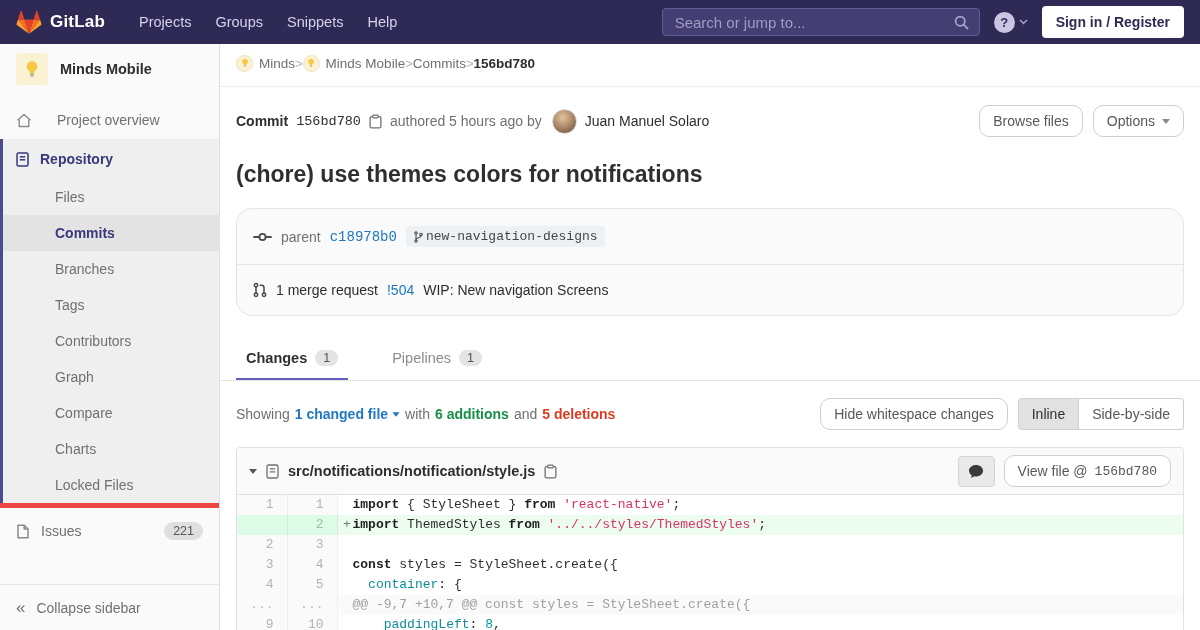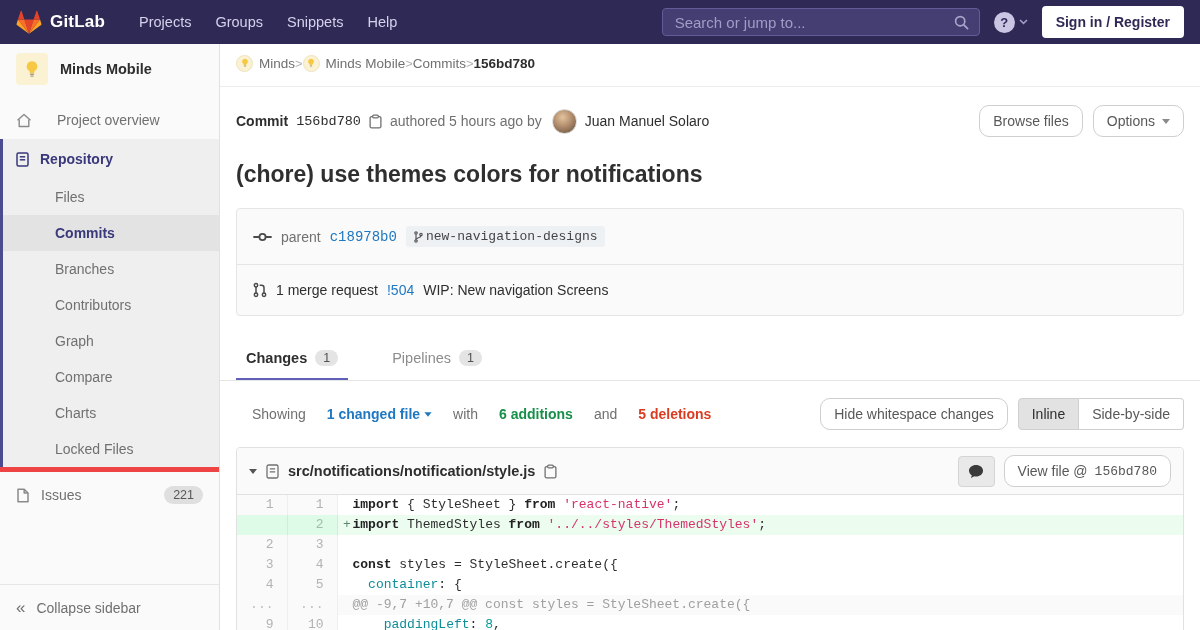--- a/index.html
+++ b/index.html
@@ -67,36 +67,36 @@
     background:radial-gradient(circle at 42% 32%, #e4c49e 0%, #b08c6c 45%, #5f4a38 100%);
     border:1px solid #d8d8d8; }
   .author-name { font-weight:400; }
   .hdr-actions { margin-left:auto; display:flex; gap:10px; }
   .btn { background:#fff; border:1px solid #cfcfcf; border-radius:10px; color:#585858;
     font-size:14px; padding:7px 13px; font-family:inherit; cursor:pointer;
     display:inline-flex; align-items:center; gap:7px; }
   .btn .mono { font-size:13px; }
   .commit-title { font-size:23px; font-weight:700; color:#2f2f2f; margin:24px 16px 20px; }
 
-  .commit-well { margin:0 16px; border:1px solid #e5e5e5; border-radius:4px; background:#fafafa; font-size:14px; }
+  .commit-well { margin:0 16px; border:1px solid #e5e5e5; border-radius:16px; background:#fafafa; font-size:14px; }
   .well-row { display:flex; align-items:center; gap:9px; padding:17px 16px; }
   .well-row + .well-row { border-top:1px solid #e5e5e5; }
   .link-blue { color:#1f78c1; cursor:pointer; }
   .branch-badge { display:inline-flex; align-items:center; gap:3px; background:#eef1f4;
     border-radius:3px; padding:3px 7px; font-size:13px; color:#444; }
 
   .tabs { display:flex; border-bottom:1px solid #e5e5e5; margin-top:22px; padding:0 16px;gap:20px; }
   .tab { display:flex; align-items:center; gap:8px; padding:12px 10px; margin-right:14px;
     font-size:14.5px; color:#8c8c8c; cursor:pointer; border-bottom:2px solid transparent; }
   .tab.active { color:#2e2e2e; font-weight:700; border-bottom-color:#6060b8; }
   .tab-badge { background:#e4e4e4; color:#525252; border-radius:10px; font-size:12.5px;
     font-weight:400; padding:1px 8px; }
 
   .diff-meta { display:flex; align-items:center; padding:17px 16px; font-size:14px; color:#707070; }
-  .diff-meta .seg { margin-right:5px; display:inline-flex; align-items:center; gap:4px;margin-left:16px; }
+  .diff-meta .seg { margin-right:5px; display:inline-flex; align-items:center; gap:4px; }
   .bold-blue { color:#1f78c1; font-weight:700; cursor:pointer; }
   .bold-green { color:#168f48; font-weight:700; }
   .bold-red { color:#db3b21; font-weight:700; }
   .meta-actions { margin-left:auto; display:flex; gap:10px; }
   .btn-group { display:inline-flex; }
   .btn-group .btn { border-radius:0; border-left-width:0; }
   .btn-group .btn:first-child { border-radius:4px 0 0 4px; border-left-width:1px; }
   .btn-group .btn:last-child { border-radius:0 4px 4px 0; }
   .btn.seg-active { background:#e2e2e2; color:#2e2e2e; }
 
@@ -204,20 +204,21 @@
             <line x1="3.8" y1="4.8" x2="9.2" y2="4.8"></line>
             <line x1="3.8" y1="7.8" x2="9.2" y2="7.8"></line>
         </svg>
       </span>
       <span>Repository</span>
     </div>
     <div id="repo-items">
         <div class="repo-sub">Files</div>
         <div class="repo-sub active">Commits</div>
         <div class="repo-sub">Branches</div>
+        <div class="repo-sub">Tags</div>
         <div class="repo-sub">Contributors</div>
         <div class="repo-sub">Graph</div>
         <div class="repo-sub">Compare</div>
         <div class="repo-sub">Charts</div>
         <div class="repo-sub">Locked Files</div>
       </div>
   </div>
 
   <div class="issues-item">
     <span>

